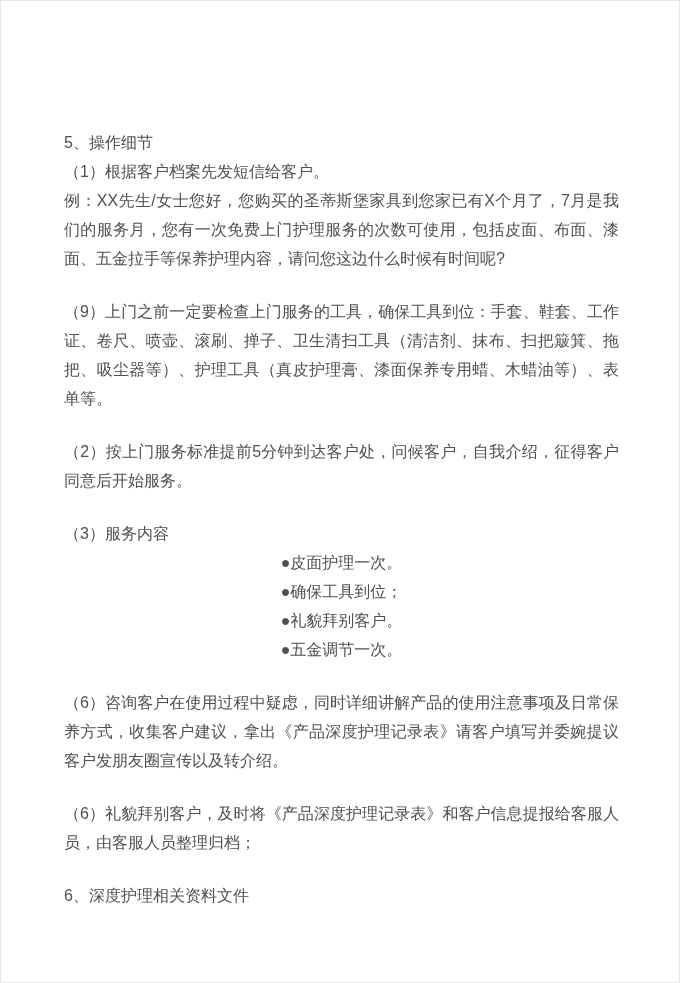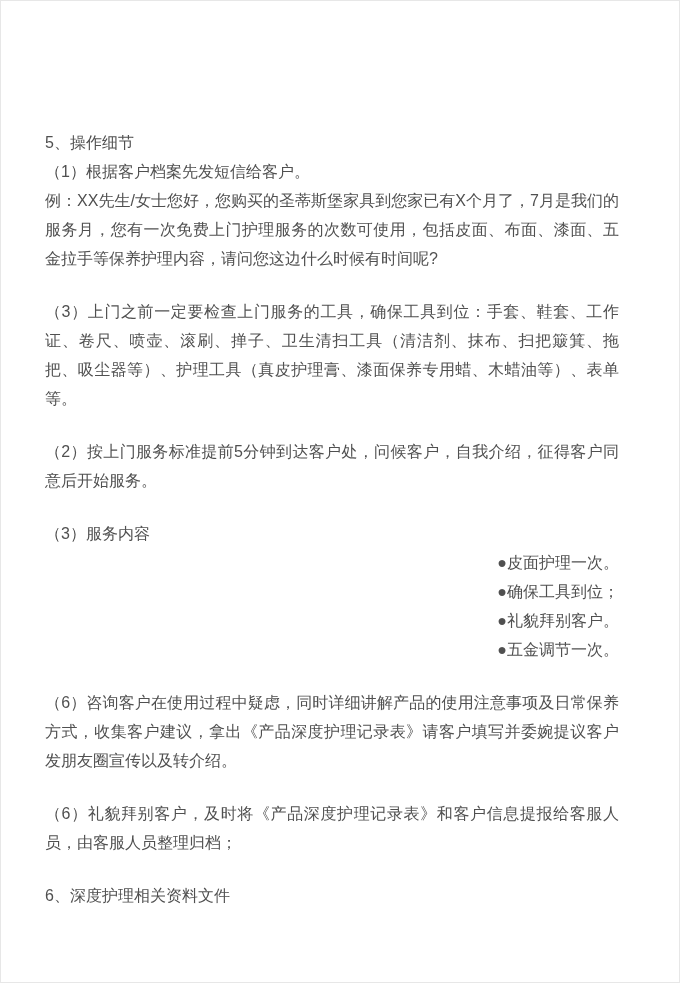--- a/index.html
+++ b/index.html
@@ -16,50 +16,50 @@
     box-sizing: border-box;
     width: 680px;
     height: 983px;
     background: #ffffff;
     border: 1px solid #e7e7e7;
     overflow: hidden;
   }
   .content {
     box-sizing: border-box;
     width: 680px;
-    padding: 127px 62px 0 44px;
+    padding: 127px 62px 0 63px;
   }
   .content p {
     margin: 0;
     font-size: 16px;
     line-height: 29px;
     color: #505050;
     text-align: justify;
     word-break: break-all;
   }
   .gap {
     margin-top: 24px !important;
   }
   .bullet-list p {
-    text-align: right;
+    text-align: center;
   }
 </style>
 </head>
 <body>
 
 <div class="page">
   <div class="content">
 
     <p>5、操作细节</p>
 
     <p>（1）根据客户档案先发短信给客户。</p>
 
     <p>例：XX先生/女士您好，您购买的圣蒂斯堡家具到您家已有X个月了，7月是我们的服务月，您有一次免费上门护理服务的次数可使用，包括皮面、布面、漆面、五金拉手等保养护理内容，请问您这边什么时候有时间呢?</p>
 
-    <p class="gap">（3）上门之前一定要检查上门服务的工具，确保工具到位：手套、鞋套、工作证、卷尺、喷壶、滚刷、掸子、卫生清扫工具（清洁剂、抹布、扫把簸箕、拖把、吸尘器等）、护理工具（真皮护理膏、漆面保养专用蜡、木蜡油等）、表单等。</p>
+    <p class="gap">（9）上门之前一定要检查上门服务的工具，确保工具到位：手套、鞋套、工作证、卷尺、喷壶、滚刷、掸子、卫生清扫工具（清洁剂、抹布、扫把簸箕、拖把、吸尘器等）、护理工具（真皮护理膏、漆面保养专用蜡、木蜡油等）、表单等。</p>
 
     <p class="gap">（2）按上门服务标准提前5分钟到达客户处，问候客户，自我介绍，征得客户同意后开始服务。</p>
 
     <p class="gap">（3）服务内容</p>
 
     <div class="bullet-list">
       <p>●皮面护理一次。</p>
       <p>●确保工具到位；</p>
       <p>●礼貌拜别客户。</p>
       <p>●五金调节一次。</p>

